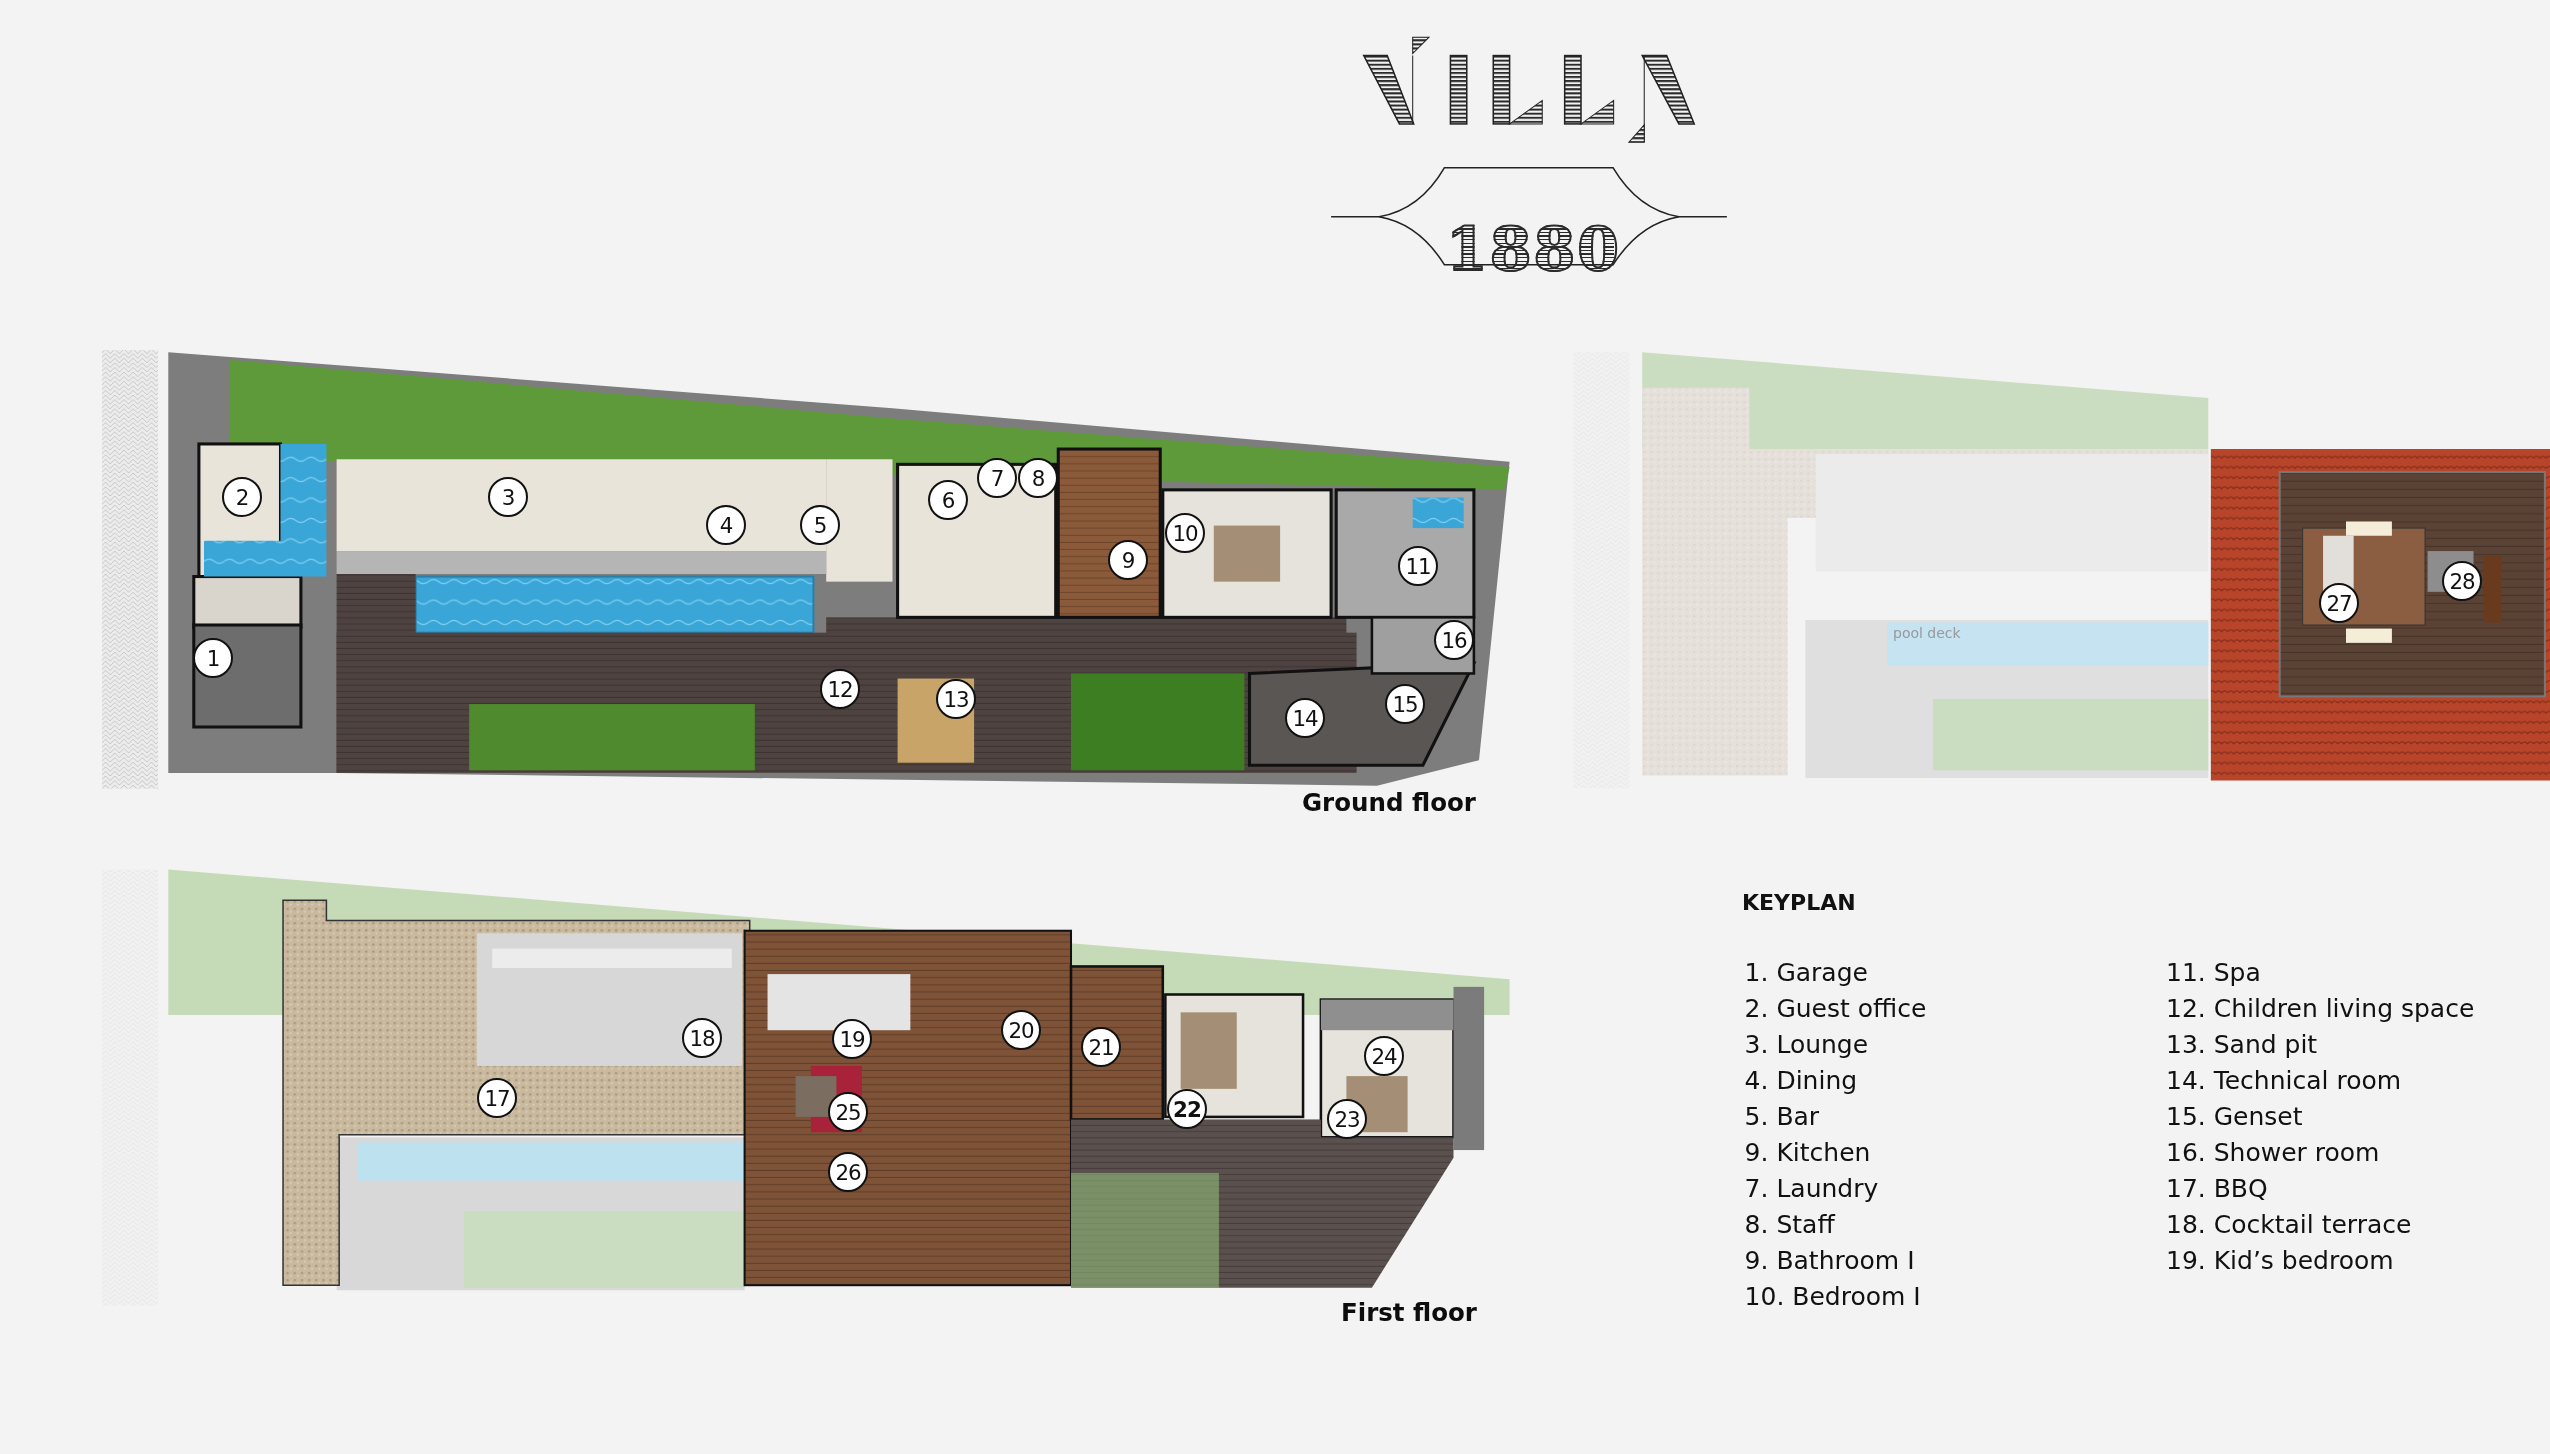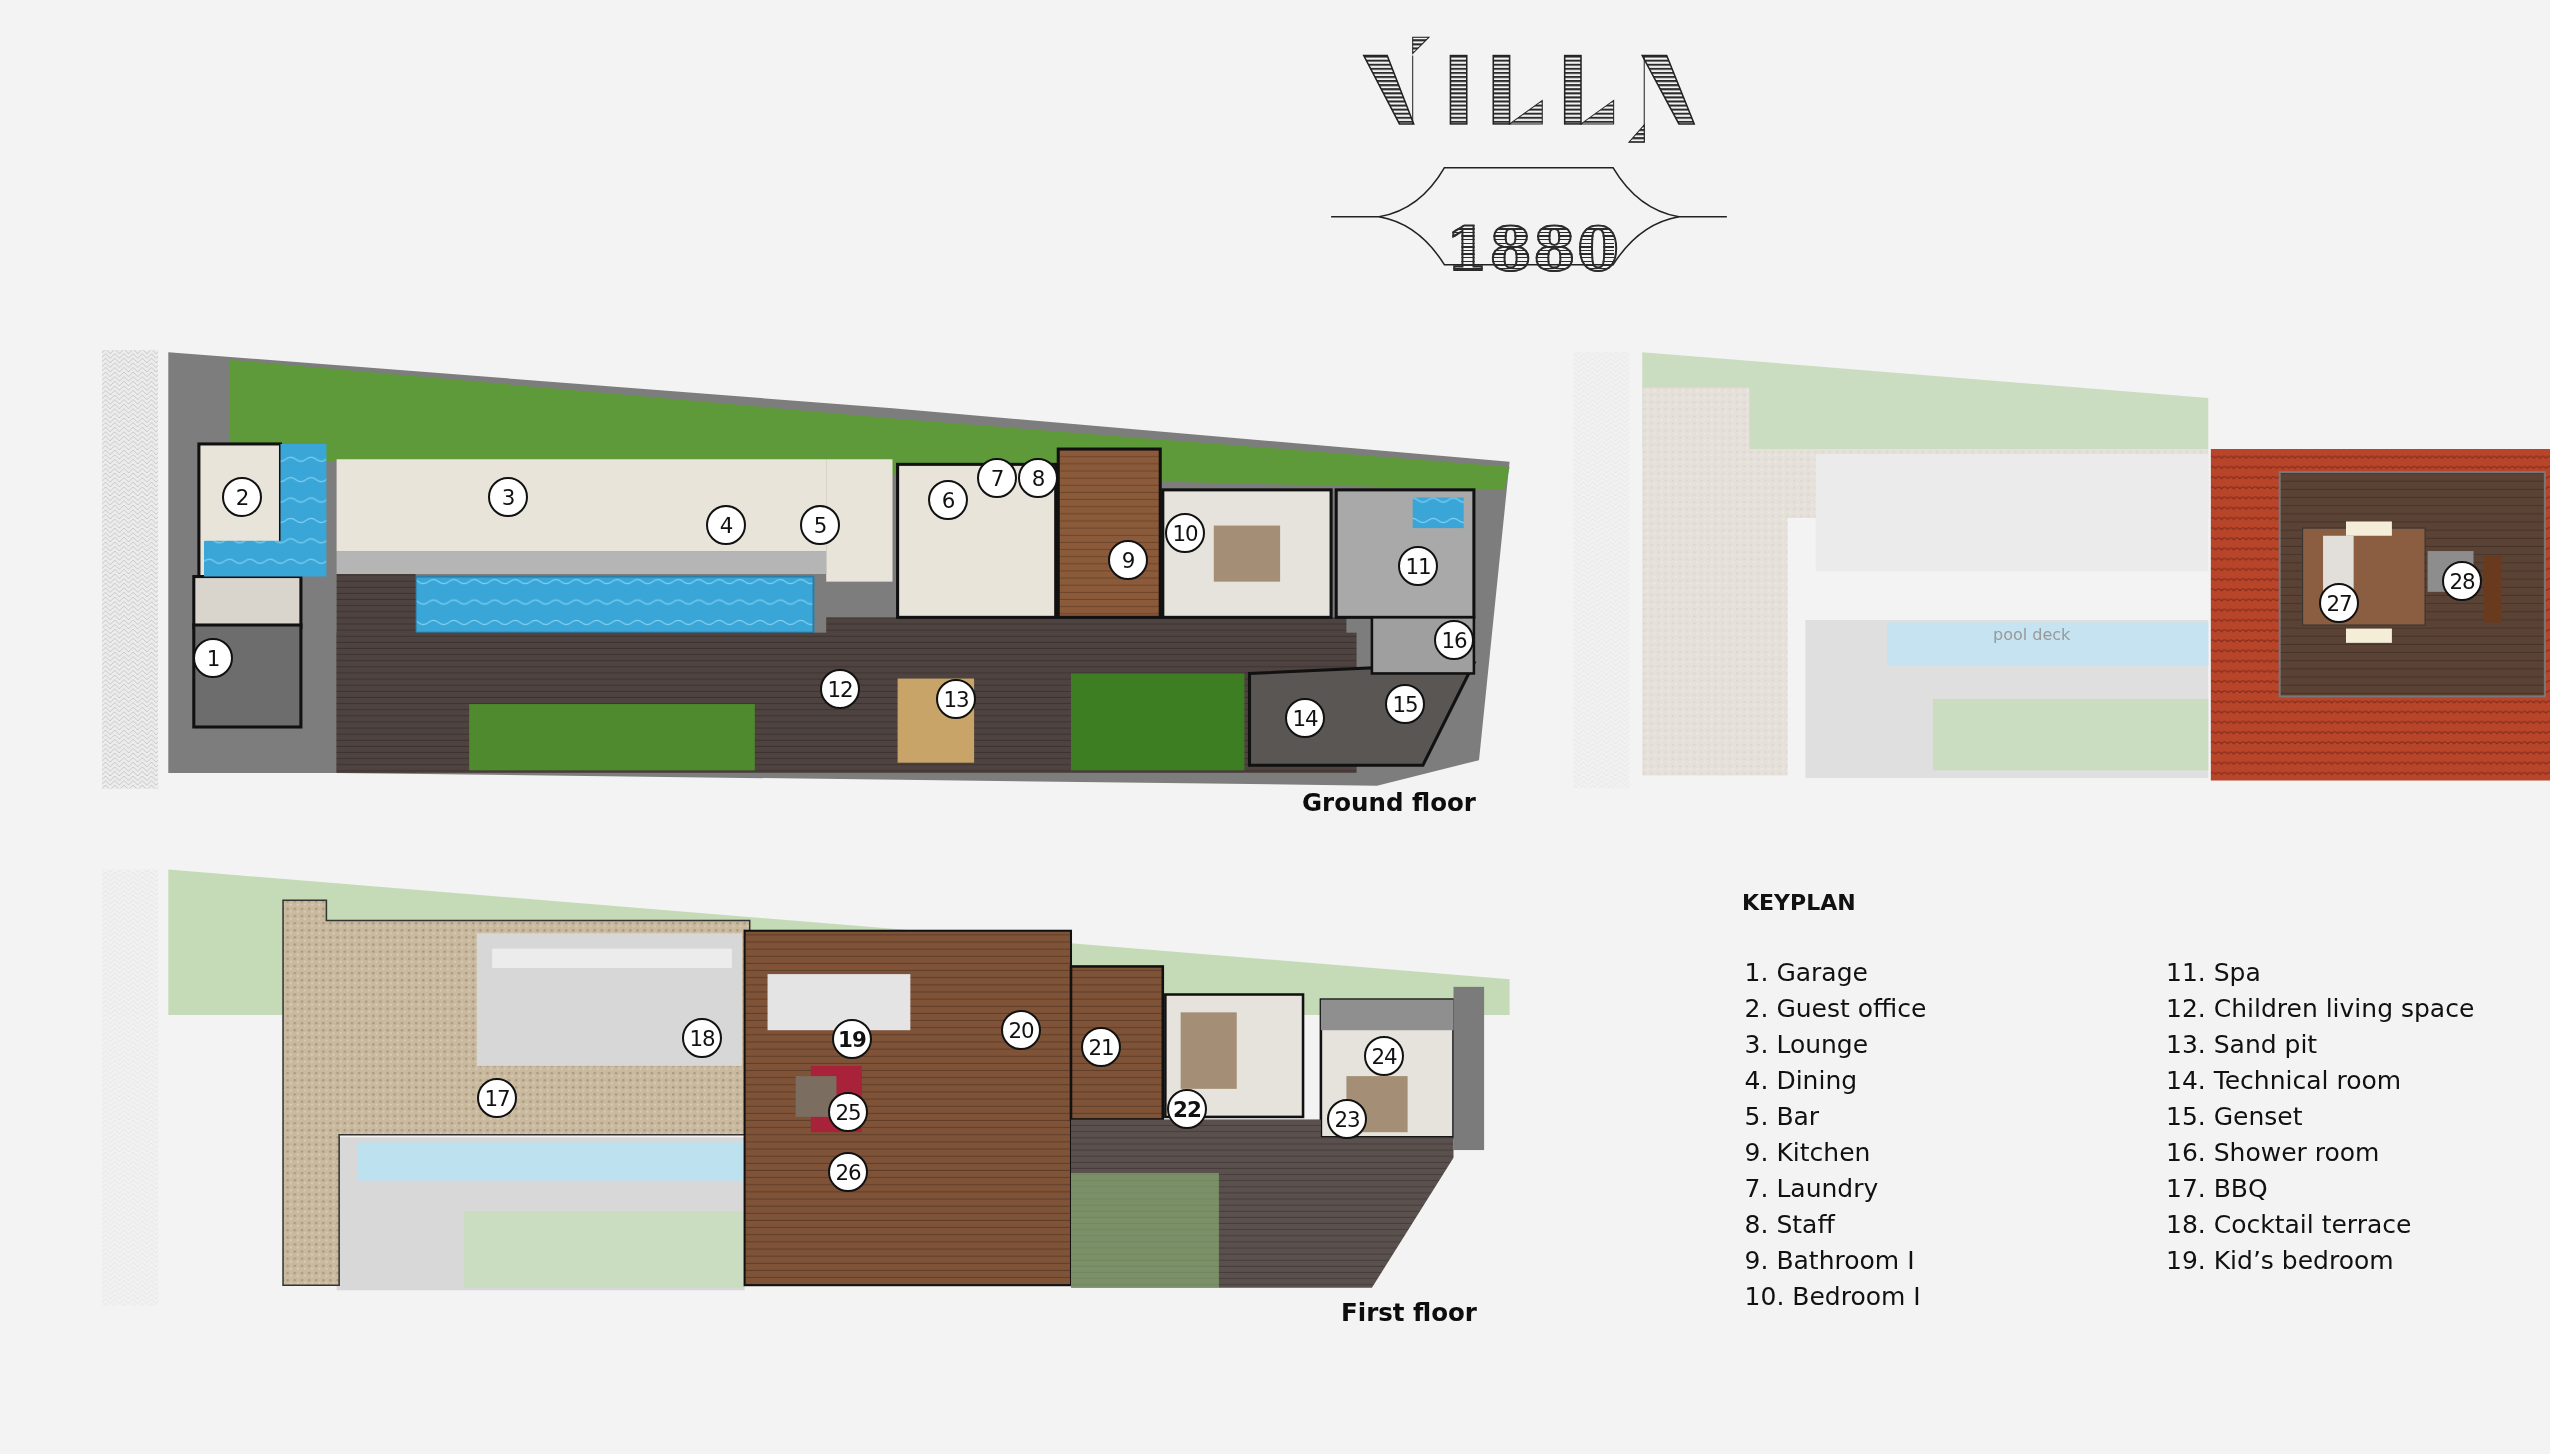--- a/index.html
+++ b/index.html
@@ -209,21 +209,21 @@
     <rect x="4870" y="1090" width="35" height="130" fill="#6a3a1e"></rect>
     <rect x="4600" y="1022" width="90" height="28" fill="#f4eed8"></rect>
     <rect x="4600" y="1232" width="90" height="28" fill="#f4eed8"></rect>
 
     <g style="opacity:0.85">
       <polygon points="5045,880 5790,925 5780,1170 5700,1170 5620,1290 5050,1290" fill="#c7c7c7" stroke="#8a8a8a" stroke-width="3"></polygon>
       <polygon points="5500,910 5840,925 5810,1300 5790,1300 5790,930" fill="#a9cd8e" style="opacity:0.6"></polygon>
     </g>
     <rect x="5005" y="1385" width="300" height="130" fill="#8fc36f" style="opacity:0.5"></rect>
   </svg>
-  <div class="abs" style="left:1993px; top:625px; font-size:16px; color:#999; font-family:'DejaVu Sans',sans-serif;">pool deck</div>
+  <div class="abs" style="left:1893px; top:625px; font-size:14px; color:#999; font-family:'DejaVu Sans',sans-serif;">pool deck</div>
 
   <div id="second-markers">
       <div class="marker" style="left: 2339px; top: 603px;">27</div>
       <div class="marker" style="left: 2462px; top: 581px;">28</div>
     </div>
 </div>
 
 <div class="plan" id="first-floor" style="left:0; top:0; width:1530px; height:1377px;">
   <svg width="1530" height="1377" viewBox="0 0 3000 2700">
     <defs>
@@ -271,21 +271,21 @@
     <rect x="2640" y="2110" width="120" height="110" fill="#a48f76"></rect>
     <rect x="2850" y="1935" width="60" height="320" fill="#7b7b7b"></rect>
 
     <polygon points="2100,2195 2590,2195 2590,2230 2850,2230 2850,2270 2690,2525 2100,2525" fill="url(#deckf)"></polygon>
     <rect x="2100" y="2300" width="290" height="225" fill="#98c47d" style="opacity:0.55"></rect>
   </svg>
   <div class="floor-label" style="left:1341px; top:1298px;">First floor</div>
   <div id="first-markers">
       <div class="marker" style="left: 497px; top: 1038px; margin-top: 40px;">17</div>
       <div class="marker" style="left: 642px; top: 1038px; margin-left: 40px;">18</div>
-      <div class="marker" style="left: 852px; top: 1039px; font-weight: bold;">19</div>
+      <div class="marker" style="left: 852px; top: 1039px;">19</div>
       <div class="marker" style="left: 1021px; top: 1030px;">20</div>
       <div class="marker" style="left: 1101px; top: 1047px;">21</div>
       <div class="marker" style="left: 1187px; top: 1109px; font-weight: bold;">22</div>
       <div class="marker" style="left: 1347px; top: 1119px;">23</div>
       <div class="marker" style="left: 1384px; top: 1056px;">24</div>
       <div class="marker" style="left: 848px; top: 1112px;">25</div>
       <div class="marker" style="left: 848px; top: 1172px;">26</div>
     </div>
 </div>
 

